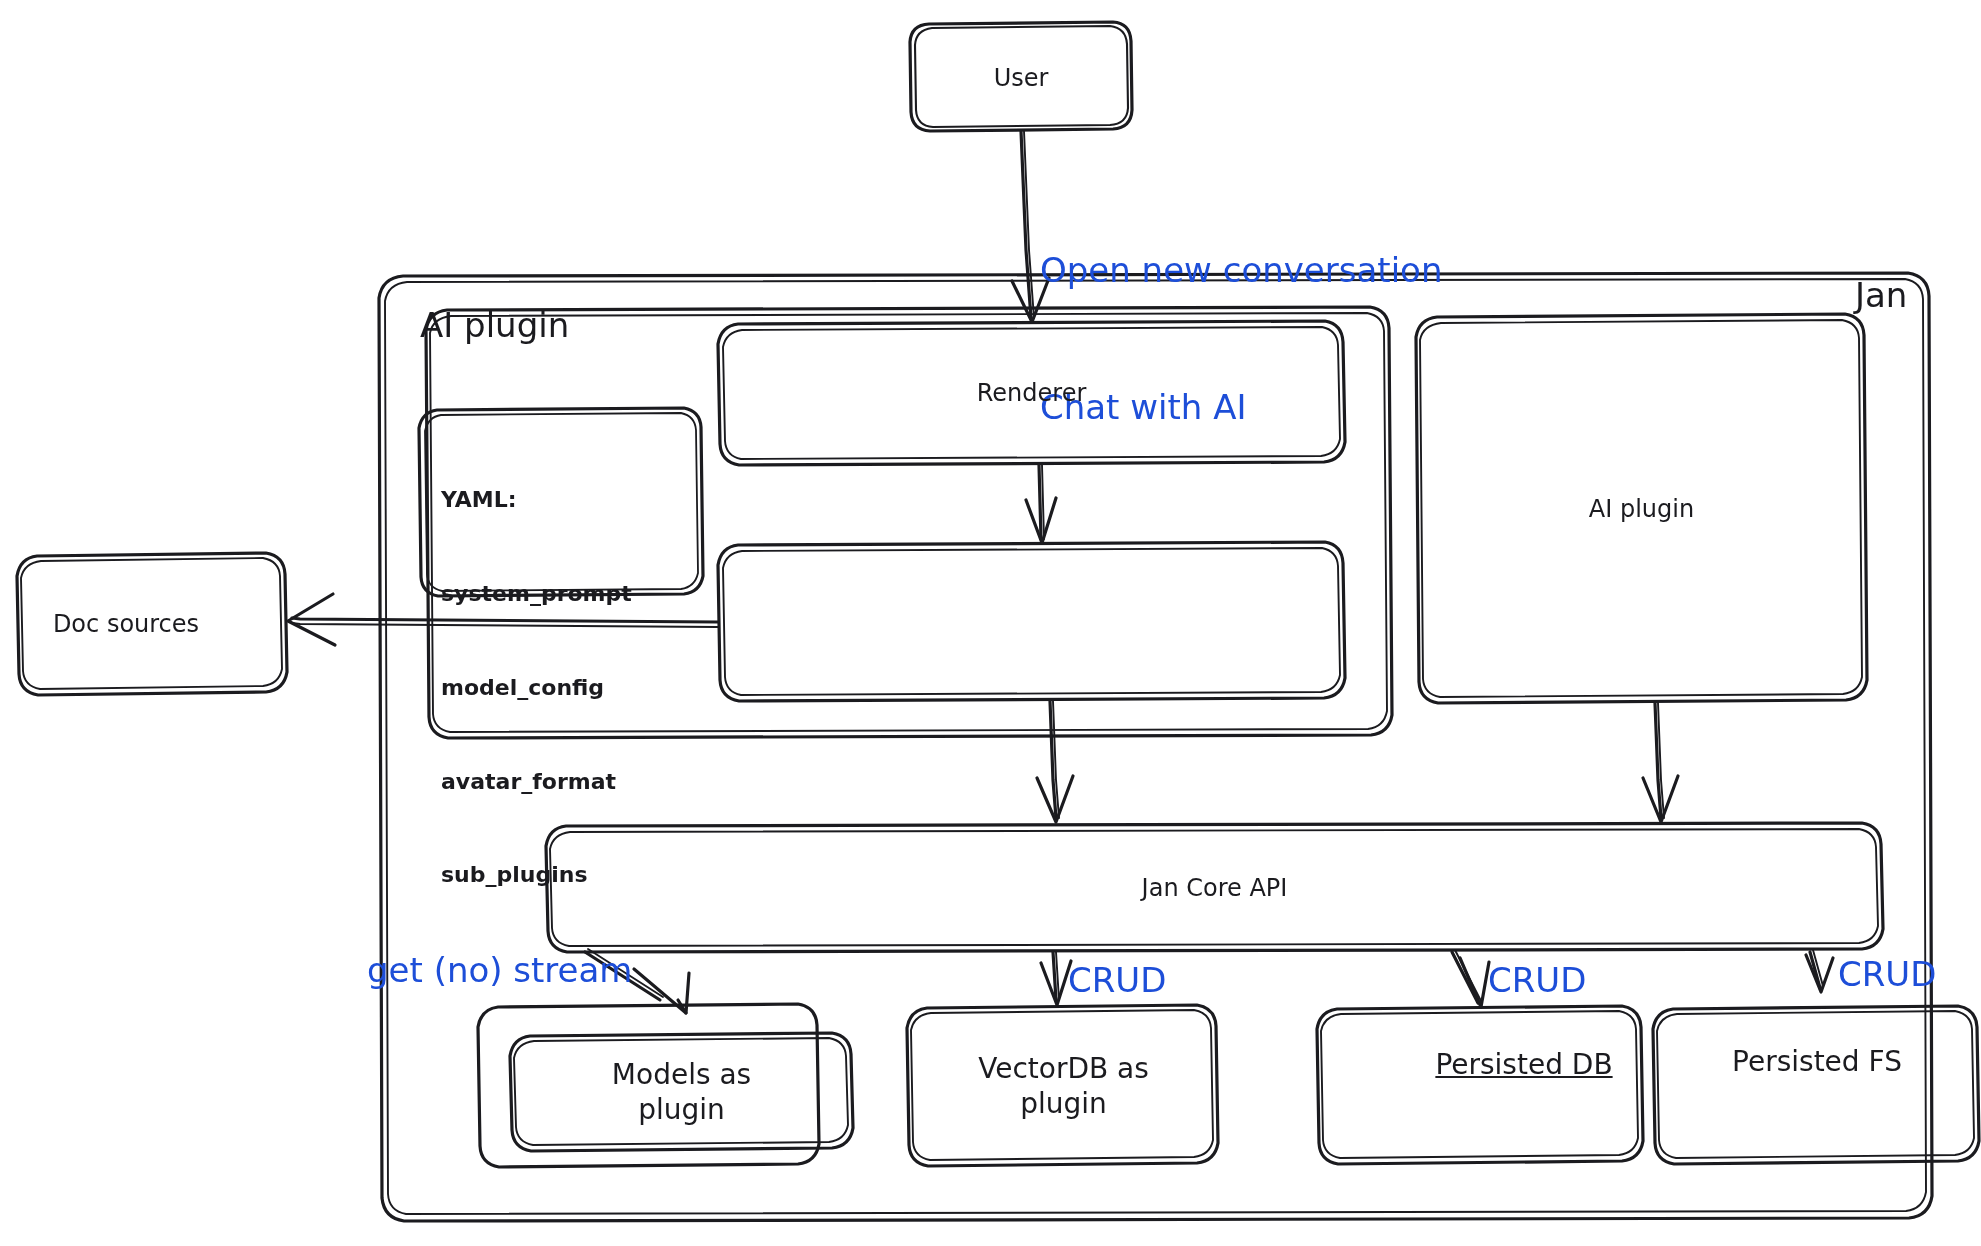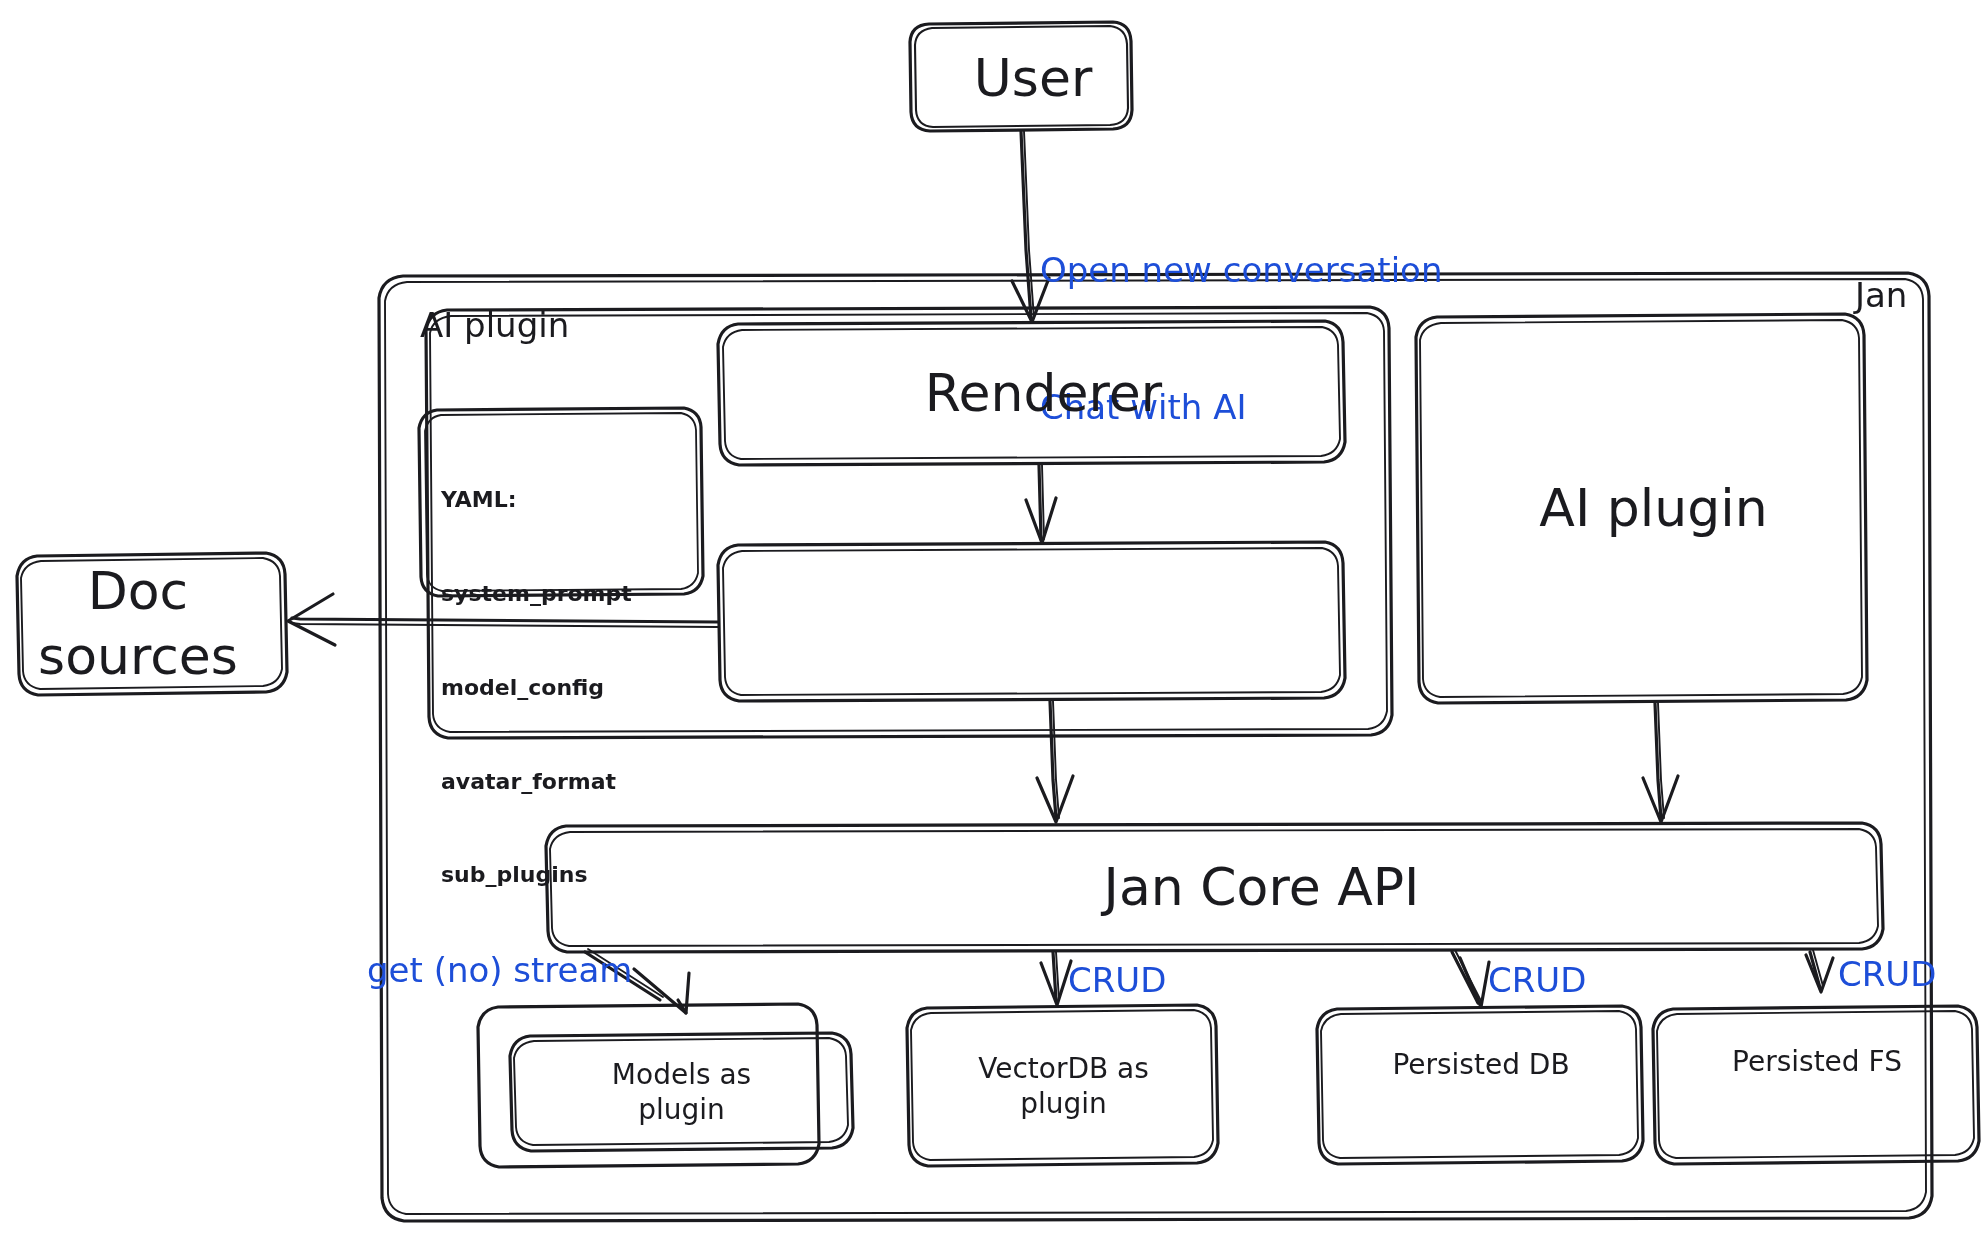--- a/index.html
+++ b/index.html
@@ -27,21 +27,21 @@
   .node {
     position: absolute;
     display: flex;
     align-items: center;
     justify-content: center;
     text-align: center;
     color: #1b1b1f;
     line-height: 1.25;
     user-select: none;
   }
-  .node-lg { font-size: 52px; margin-left: 12px; }
+  .node-lg { font-size: 24px; }
   .node-md { font-size: 28px; }
   .label {
     position: absolute;
     color: #1d4ed8;
     font-size: 34px;
     line-height: 1.35;
     white-space: pre;
     user-select: none;
   }
   .corner-label {
@@ -219,21 +219,21 @@
 
 
   <div class="node node-lg" style="left:1416px; top:314px; width:451px; height:389px;">
     <span>AI plugin</span>
   </div>
 
   <div class="node node-lg" style="left:17px; top:553px; width:218px; height:142px;">
     <span>Doc sources</span>
   </div>
 
-  <div class="node node-lg" style="left:546px; top:823px; width:1337px; height:129px;padding-left:35px;">
+  <div class="node node-lg" style="left:546px; top:823px; width:1337px; height:129px;">
     <span>Jan Core API</span>
   </div>
 
   <div class="label" style="left:367px; top:948px;">get (no) stream</div>
 
   <div class="label" style="left:1068px; top:958px;">CRUD</div>
 
   <div class="label" style="left:1488px; top:958px;">CRUD</div>
 
   <div class="label" style="left:1838px; top:952px;">CRUD</div>
@@ -241,21 +241,21 @@
   <div class="node node-md" style="left:512px; top:1036px; width:339px; height:112px; white-space:pre-line;">
     <span>Models as
 plugin</span>
   </div>
 
   <div class="node node-md" style="left:909px; top:1008px; width:309px; height:156px; white-space:pre-line;">
     <span>VectorDB as
 plugin</span>
   </div>
 
-  <div class="node node-md" style="left:1319px; top:1008px; width:324px; height:112px;">
+  <div class="node node-md" style="left:1362px; top:1008px; width:324px; height:112px;text-decoration:underline;">
     <span>Persisted DB</span>
   </div>
 
   <div class="node node-md" style="left:1655px; top:984px; width:324px; height:155px;">
     <span>Persisted FS</span>
   </div>
 
 </div>
 
 </body></html>

